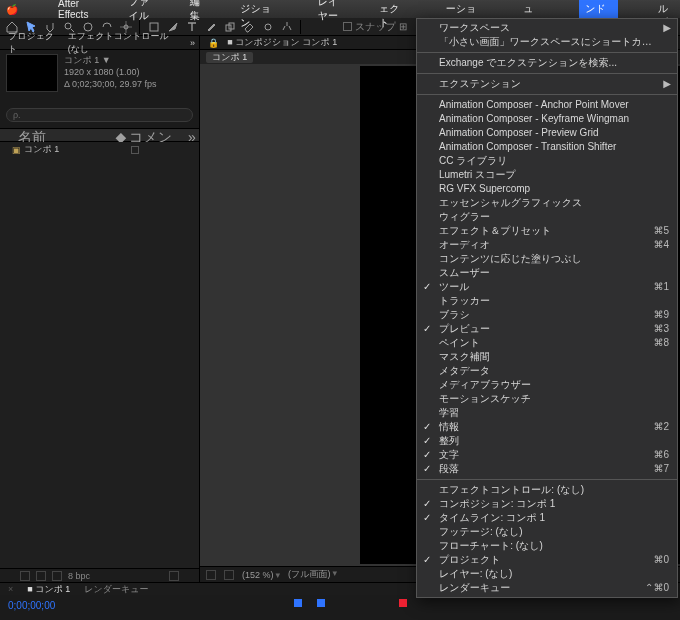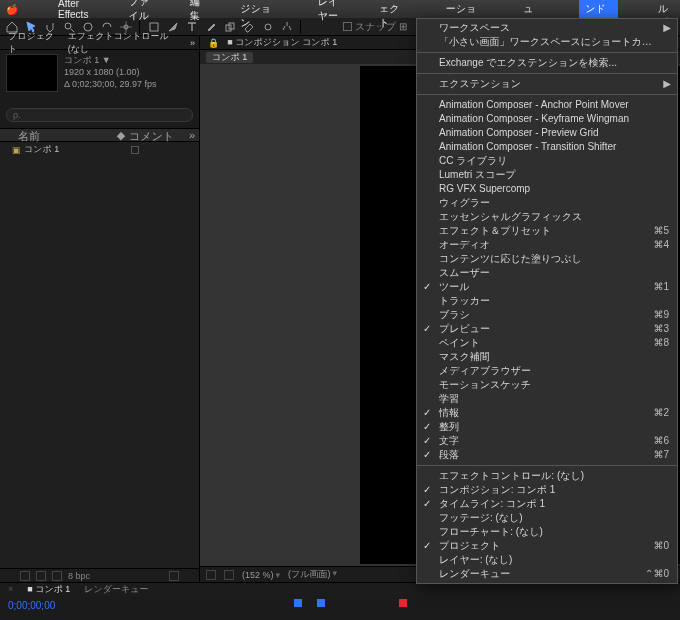--- a/index.html
+++ b/index.html
@@ -23,21 +23,21 @@
 
   
   .workspace { position:absolute; top:36px; left:0; width:680px; height:546px; display:flex; background:#1b1b1b;}
   .left-col { width:200px; display:flex; flex-direction:column; border-right:1px solid #000;}
   .panel-tabs { height:14px; display:flex; align-items:center; gap:10px; padding-left:8px; background:#1c1c1c; border-bottom:1px solid #000; font-size:9px; color:#c8c8c8;}
   .proj-header { padding:4px 6px; display:flex; gap:6px; min-height:56px;}
   .thumb { width:52px; height:38px; background:#000; border:1px solid #333;}
   .proj-meta { display:flex; flex-direction:column; font-size:9px; color:#9a9a9a; line-height:12px;}
   .proj-search { padding:2px 6px 6px;}
   .proj-search .sbox { height:14px; border:1px solid #3a3a3a; border-radius:7px; background:#232323; display:flex; align-items:center; padding:0 6px; color:#666; font-size:9px;}
-  .list-head { display:flex; background:#2a2a2a; height:14px; font-size:11px; color:#a0a0a0; border-top:1px solid #000; border-bottom:1px solid #000;}
+  .list-head { display:flex; background:#2a2a2a; height:14px; font-size:14px; color:#a0a0a0; border-top:1px solid #000; border-bottom:1px solid #000;}
   .lh-name{flex:1; padding-left:18px;}
   .lh-tag{width:16px;text-align:center;}
   .lh-com{width:56px;}
   .list-body {flex:1; background:#1f1f1f;}
   .list-row { display:flex; align-items:center; height:15px; padding-left:4px; font-size:9px; color:#c0c0c0;}
   .list-row .tw{width:8px;color:#777;}
   .list-row .ic{width:12px;color:#bfa257;}
   .list-row .nm{flex:1;}
   .list-row .tag{width:16px; display:flex; justify-content:center;}
   .tagbox{width:8px;height:8px;border:1px solid #555;}
@@ -296,32 +296,33 @@
       <div class="dd-sep"></div>
       <div class="dd-row"><span>エクステンション</span><span class="sub">▶</span></div>
       <div class="dd-sep"></div>
       <div class="dd-row"><span>Animation Composer - Anchor Point Mover</span></div>
       <div class="dd-row"><span>Animation Composer - Keyframe Wingman</span></div>
       <div class="dd-row"><span>Animation Composer - Preview Grid</span></div>
       <div class="dd-row"><span>Animation Composer - Transition Shifter</span></div>
       <div class="dd-row"><span>CC ライブラリ</span></div>
       <div class="dd-row"><span>Lumetri スコープ</span></div>
       <div class="dd-row"><span>RG VFX Supercomp</span></div>
+      <div class="dd-row"><span>エッセンシャルグラフィックス</span></div>
       <div class="dd-row"><span>ウィグラー</span></div>
-      <div class="dd-row"><span>エッセンシャルグラフィックス</span></div>
       <div class="dd-row"><span>エフェクト＆プリセット</span><span class="sc">⌘5</span></div>
       <div class="dd-row"><span>オーディオ</span><span class="sc">⌘4</span></div>
       <div class="dd-row"><span>コンテンツに応じた塗りつぶし</span></div>
       <div class="dd-row"><span>スムーザー</span></div>
       <div class="dd-row"><span class="chk">✓</span><span>ツール</span><span class="sc">⌘1</span></div>
       <div class="dd-row"><span>トラッカー</span></div>
       <div class="dd-row"><span>ブラシ</span><span class="sc">⌘9</span></div>
       <div class="dd-row"><span class="chk">✓</span><span>プレビュー</span><span class="sc">⌘3</span></div>
       <div class="dd-row"><span>ペイント</span><span class="sc">⌘8</span></div>
       <div class="dd-row"><span>マスク補間</span></div>
+      <div class="dd-row"><span>メタデータ</span></div>
       <div class="dd-row"><span>メディアブラウザー</span></div>
       <div class="dd-row"><span>モーションスケッチ</span></div>
       <div class="dd-row"><span>学習</span></div>
       <div class="dd-row"><span class="chk">✓</span><span>情報</span><span class="sc">⌘2</span></div>
       <div class="dd-row"><span class="chk">✓</span><span>整列</span></div>
       <div class="dd-row"><span class="chk">✓</span><span>文字</span><span class="sc">⌘6</span></div>
       <div class="dd-row"><span class="chk">✓</span><span>段落</span><span class="sc">⌘7</span></div>
       <div class="dd-sep"></div>
       <div class="dd-row"><span>エフェクトコントロール: (なし)</span></div>
       <div class="dd-row"><span class="chk">✓</span><span>コンポジション: コンポ 1</span></div>

